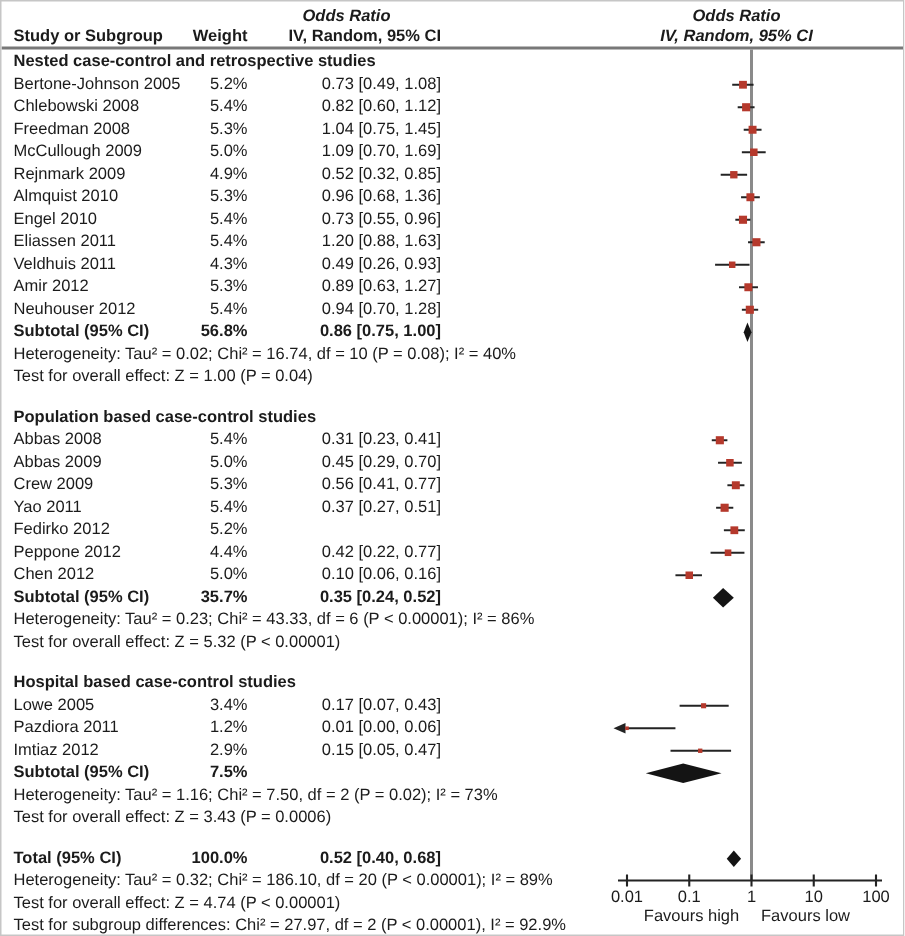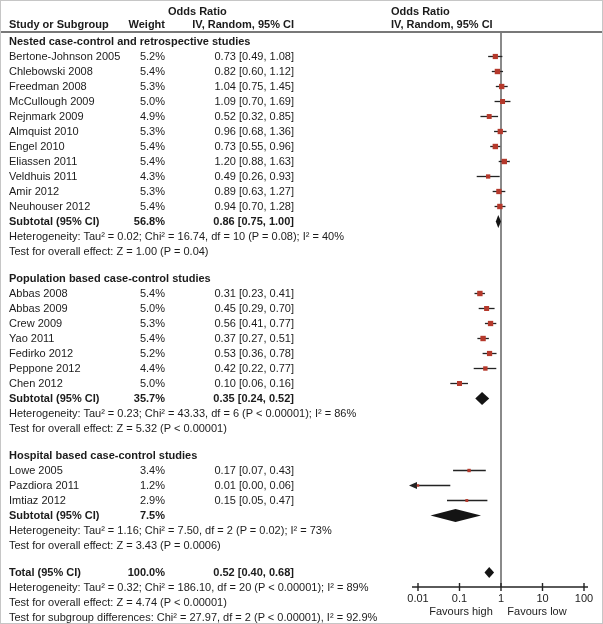--- a/index.html
+++ b/index.html
@@ -9,21 +9,21 @@
     background:#ffffff;
     border:1px solid #c6c6c6;
     box-sizing:border-box;
     font-family:"Liberation Sans", sans-serif;
     font-size:11px;
     color:#1b1b1b;
     overflow:hidden;
   }
   .abs{position:absolute;white-space:nowrap;line-height:13px;}
   .bold{font-weight:700;}
-  .ctr{}
+  .ctr{text-align:center;font-style:italic;}
   .rgt{text-align:right;}
   #rows .row{position:absolute;left:0;width:603px;height:15px;line-height:15px;}
   #rows .c-name{position:absolute;left:8px;}
   #rows .c-weight{position:absolute;left:108px;width:56px;text-align:right;}
   #rows .c-ci{position:absolute;left:168px;width:125px;text-align:right;}
   #rows .c-note{position:absolute;left:8px;}
   #plot-svg{position:absolute;left:0;top:0;pointer-events:none;}
   .hdr-rule{position:absolute;left:0;top:30px;width:603px;height:2px;background:#787878;}
   .tick-label{position:absolute;transform:translateX(-50%);line-height:12px;}
 </style>
@@ -188,21 +188,20 @@
         <span class="c-ci">0.56 [0.41, 0.77]</span>
       </div>
       <div class="row" style="top: 330px;">
         <span class="c-name">Yao 2011</span>
         <span class="c-weight">5.4%</span>
         <span class="c-ci">0.37 [0.27, 0.51]</span>
       </div>
       <div class="row" style="top: 345px;">
         <span class="c-name">Fedirko 2012</span>
         <span class="c-weight">5.2%</span>
-        <span class="c-ci">0.53 [0.36, 0.78]</span>
       </div>
       <div class="row" style="top: 360px;">
         <span class="c-name">Peppone 2012</span>
         <span class="c-weight">4.4%</span>
         <span class="c-ci">0.42 [0.22, 0.77]</span>
       </div>
       <div class="row" style="top: 375px;">
         <span class="c-name">Chen 2012</span>
         <span class="c-weight">5.0%</span>
         <span class="c-ci">0.10 [0.06, 0.16]</span>

